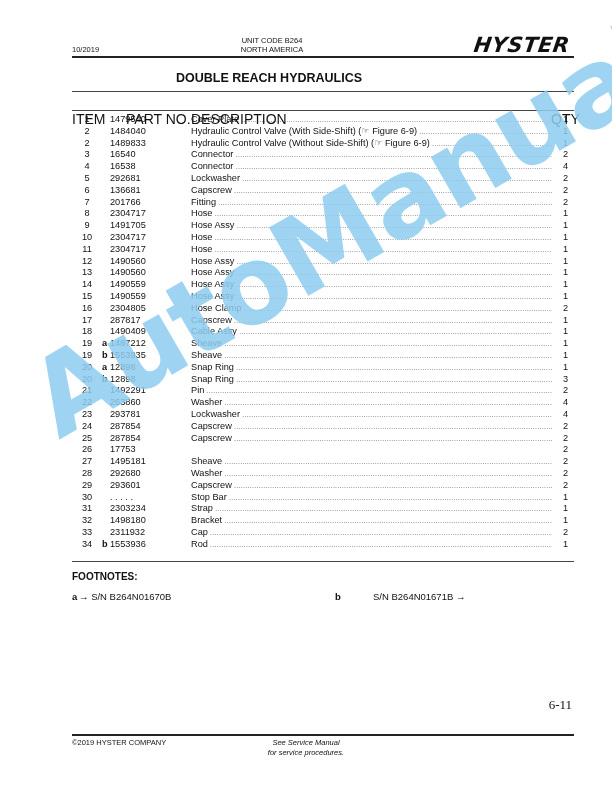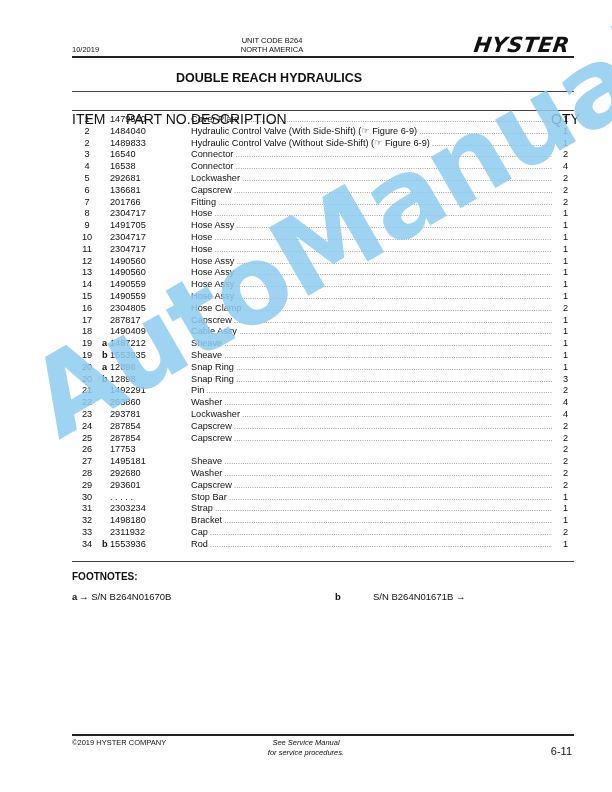--- a/index.html
+++ b/index.html
@@ -24,21 +24,21 @@
   .c-qty { position: absolute; right: 6px; width: 20px; text-align: right; }
   .tbl-bot { position: absolute; left: 72px; width: 502px; top: 561px; border-top: 1.5px solid #444; }
   .fn-title { position: absolute; left: 72px; top: 571px; font-weight: bold; font-size: 10px; }
   .fn-a-key { position: absolute; left: 72px; top: 591px; font-weight: bold; font-size: 9.5px; }
   .fn-a-val { position: absolute; left: 79px; top: 591px; font-size: 9.5px; }
   .fn-b-key { position: absolute; left: 335px; top: 591px; font-weight: bold; font-size: 9.5px; }
   .fn-b-val { position: absolute; left: 354px; top: 591px; font-size: 9.5px; margin-left: 19px; }
   .ftr-rule { position: absolute; left: 72px; width: 502px; top: 734px; border-top: 2px solid #222; }
   .ftr-left { position: absolute; left: 72px; top: 738px; font-size: 7.5px; }
   .ftr-center { position: absolute; left: 0; width: 612px; top: 738px; text-align: center; font-size: 7.5px; font-style: italic; line-height: 9.5px; }
-  .ftr-page { position: absolute; right: 40px; top: 745px; font-size: 11px; }
+  .ftr-page { position: absolute; right: 40px; top: 697px; font-size: 13px; font-family: Liberation Serif, serif; }
   .watermark { position: absolute; left: 40px; top: 345px; font-size: 108px; font-weight: bold;
                color: #8ecdf0; opacity: 0.85; transform: rotate(-30deg); transform-origin: left center;
                white-space: nowrap; font-family: "DejaVu Sans", sans-serif; letter-spacing: -2px; pointer-events: none; }
 </style>
 </head>
 <body>
 
 <div class="hdr-date">10/2019</div>
 <div class="hdr-center">
   <div>UNIT CODE B264</div>

